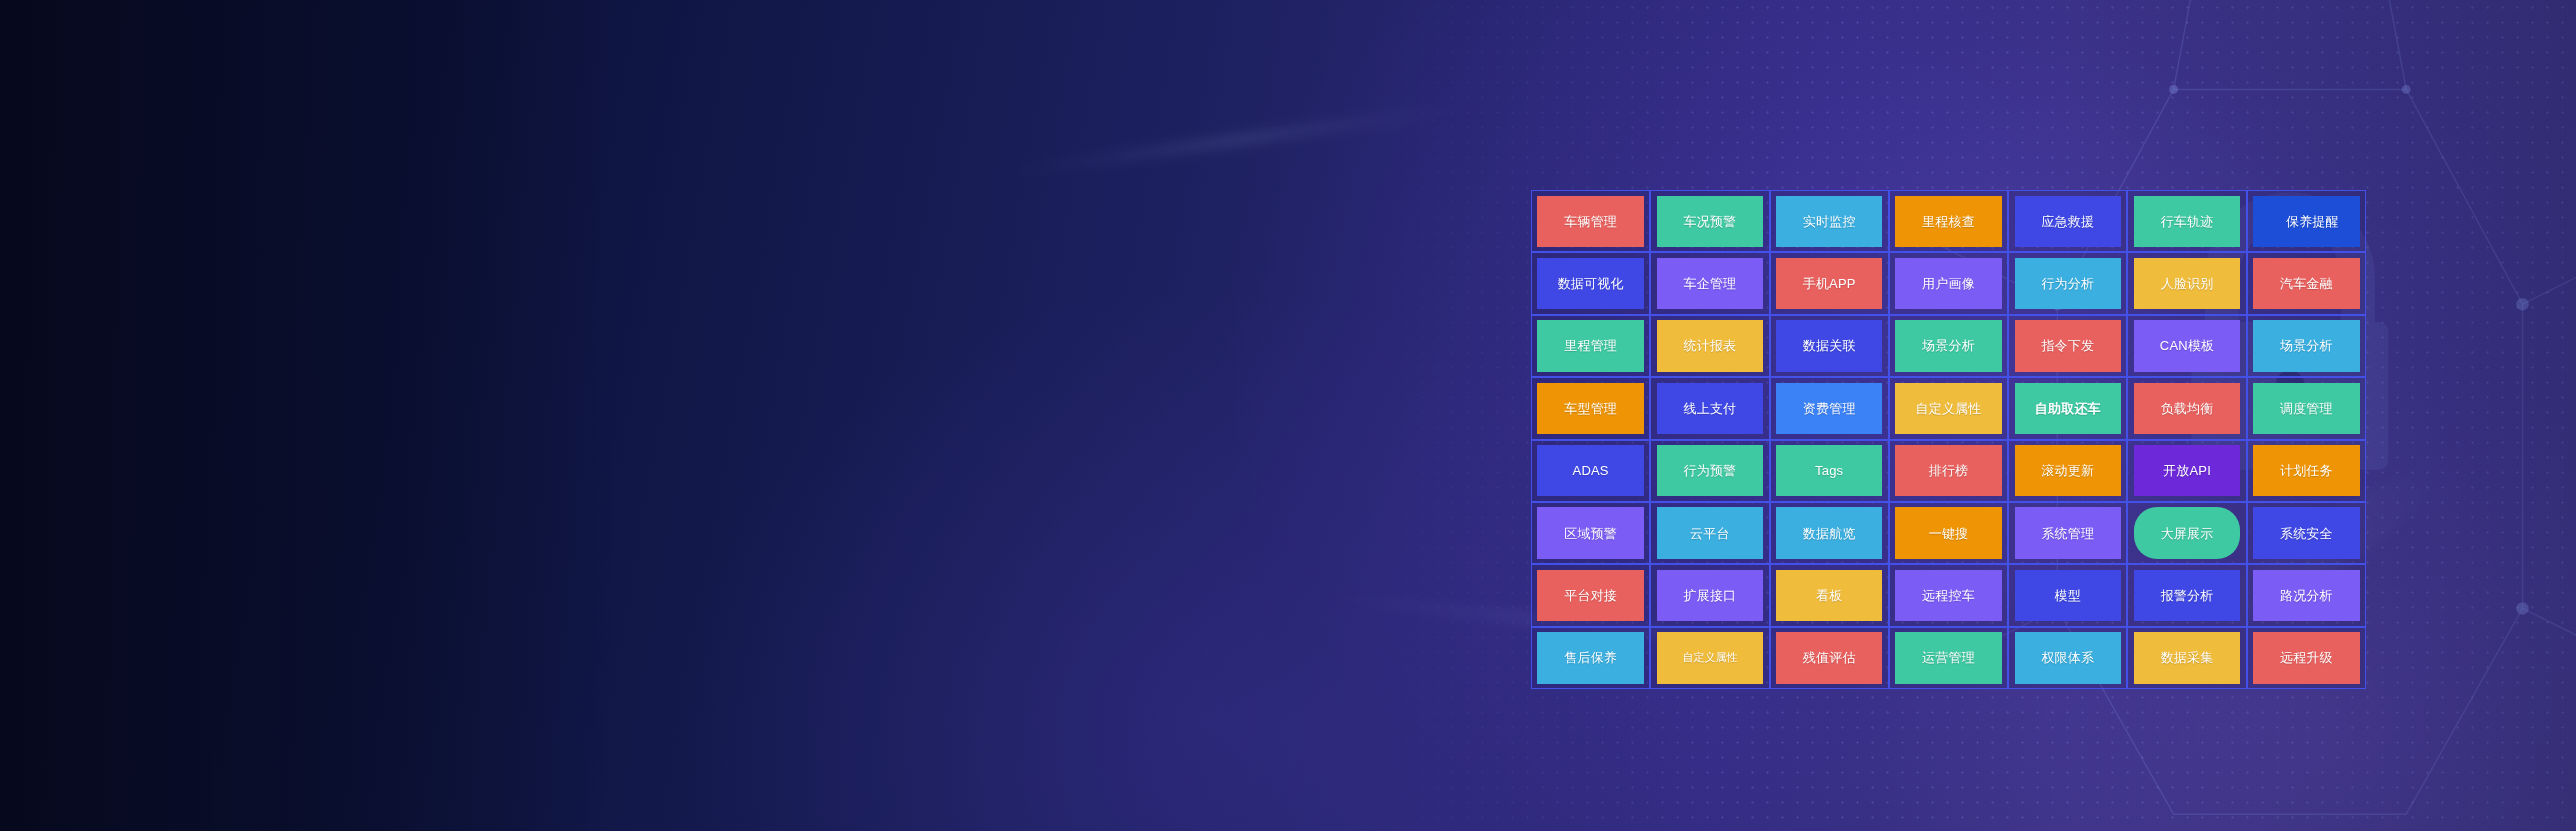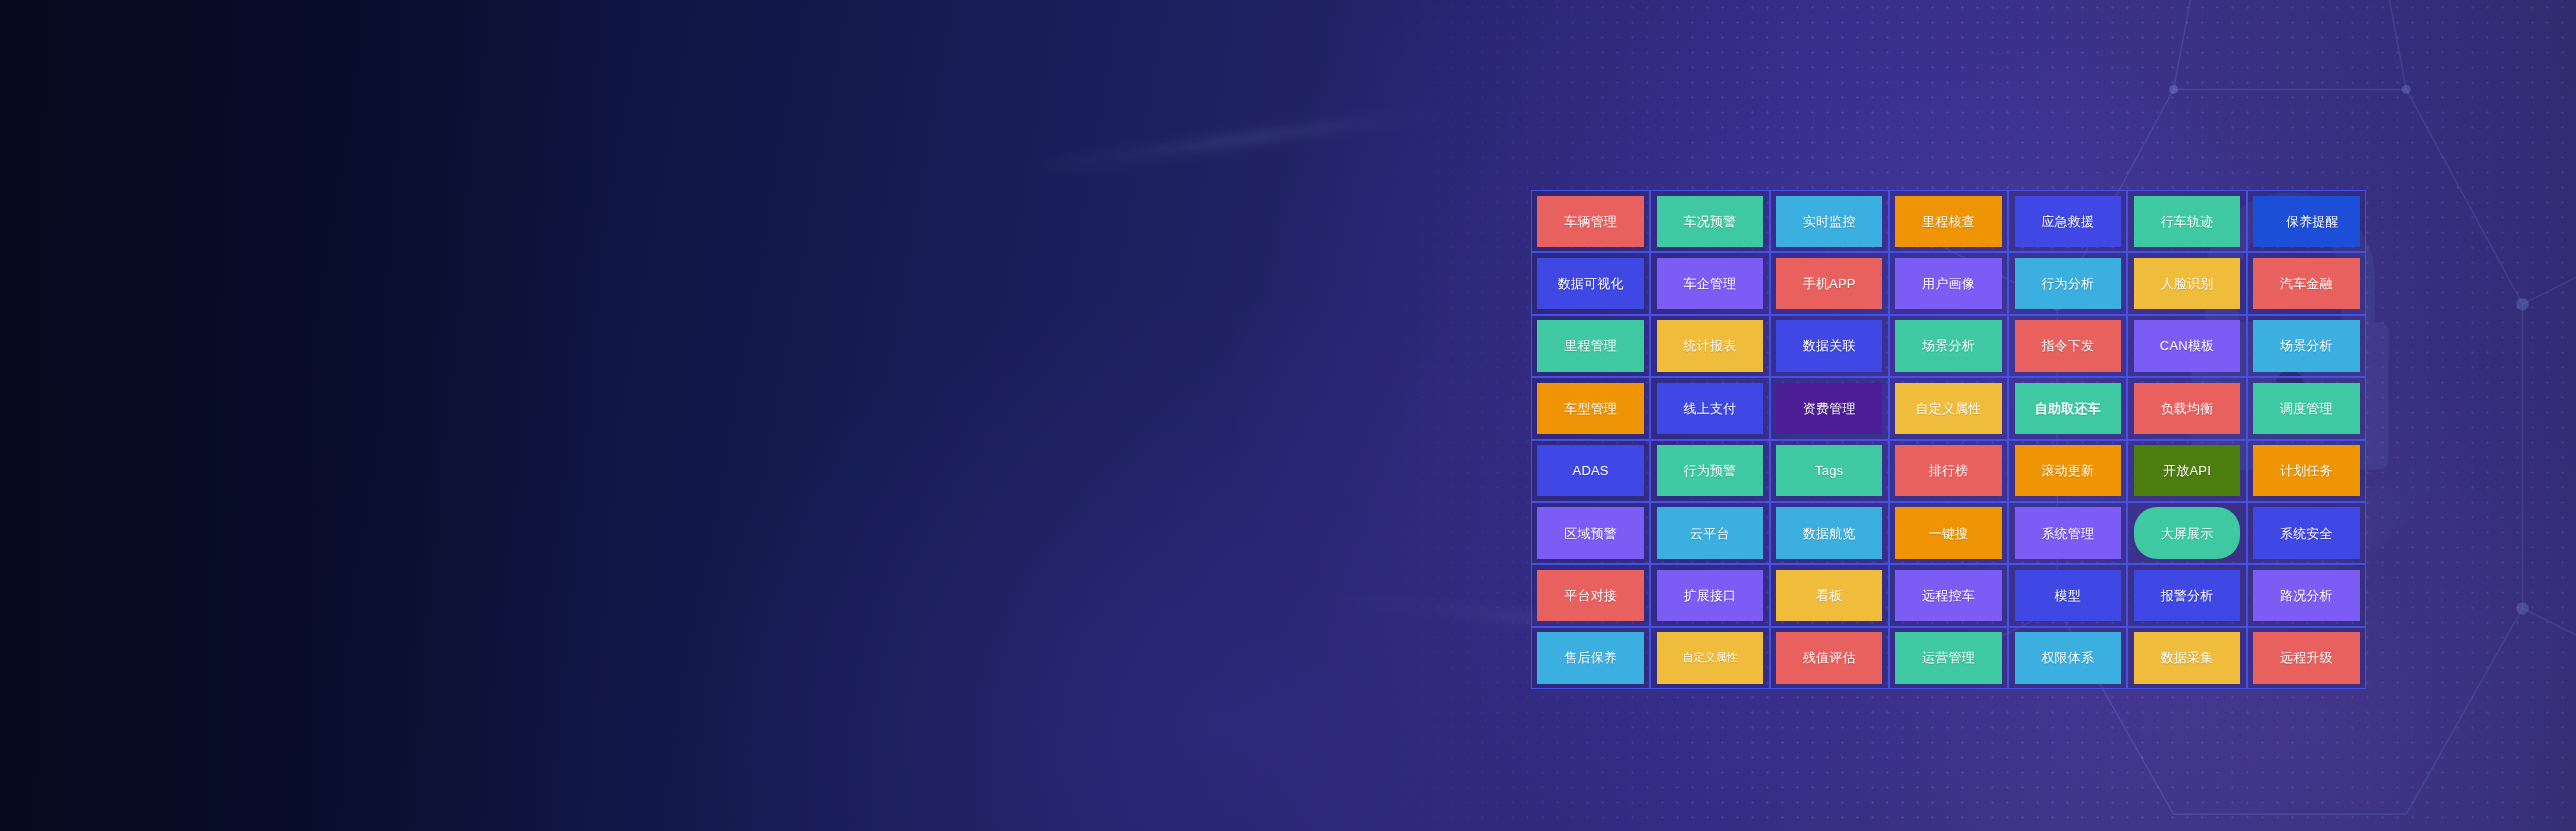--- a/index.html
+++ b/index.html
@@ -312,21 +312,21 @@
         <div class="tile" style="background: rgb(238, 148, 5);">
           <span class="tile-label">车型管理</span>
         </div>
       </div>
       <div class="cell">
         <div class="tile" style="background: rgb(63, 72, 228);">
           <span class="tile-label">线上支付</span>
         </div>
       </div>
       <div class="cell">
-        <div class="tile" style="background: #4c1d95; text-align: center;">
+        <div class="tile" style="background: #3b82f6; text-align: center;">
           <span class="tile-label">资费管理</span>
         </div>
       </div>
       <div class="cell">
         <div class="tile" style="background: rgb(240, 188, 60);">
           <span class="tile-label">自定义属性</span>
         </div>
       </div>
       <div class="cell">
         <div class="tile" style="background: rgb(63, 201, 162); font-weight: bold;">
@@ -362,21 +362,21 @@
         <div class="tile" style="background: rgb(232, 97, 95);">
           <span class="tile-label">排行榜</span>
         </div>
       </div>
       <div class="cell">
         <div class="tile" style="background: rgb(238, 148, 5);">
           <span class="tile-label">滚动更新</span>
         </div>
       </div>
       <div class="cell">
-        <div class="tile" style="background: #4d7c0f;">
+        <div class="tile" style="background: #6d28d9;">
           <span class="tile-label">开放API</span>
         </div>
       </div>
       <div class="cell">
         <div class="tile" style="background: rgb(238, 148, 5);">
           <span class="tile-label">计划任务</span>
         </div>
       </div>
       <div class="cell">
         <div class="tile" style="background: rgb(123, 92, 245);">

